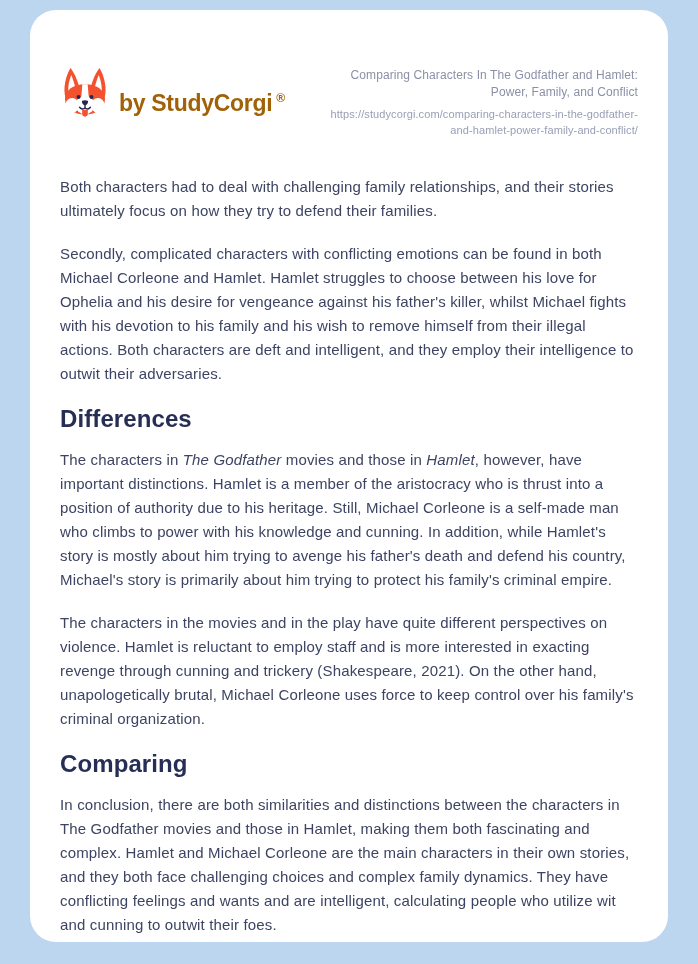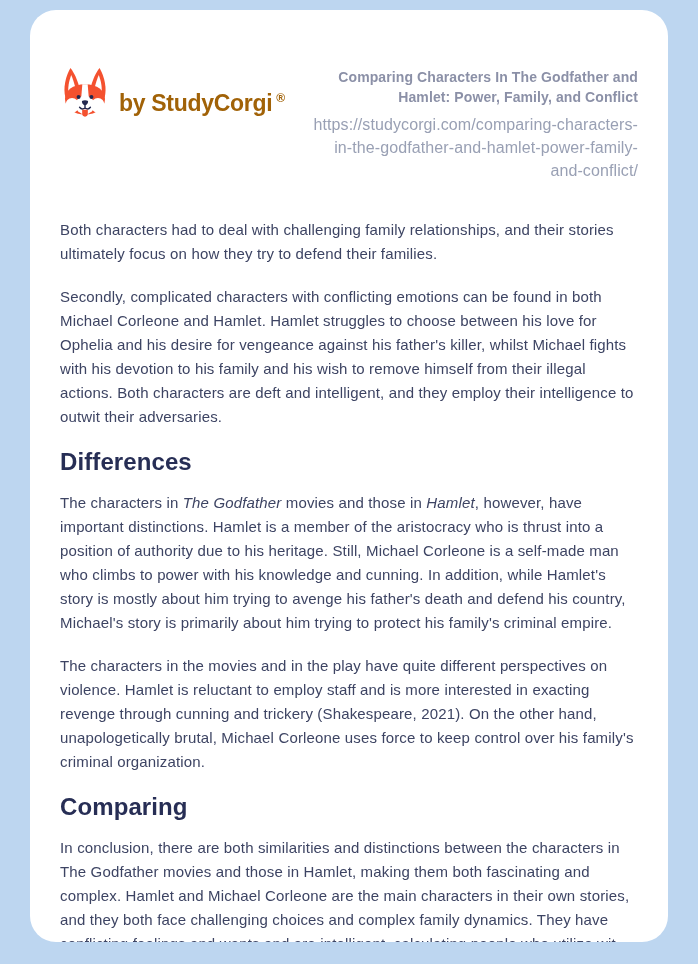--- a/index.html
+++ b/index.html
@@ -53,29 +53,29 @@
     margin-left: 4px;
     vertical-align: super;
     line-height: 0;
   }
   .doc-meta {
     max-width: 326px;
     text-align: right;
     padding-top: 1px;
   }
   .doc-title {
-    font-size: 14px;
-    font-weight: bold;
+    font-size: 12px;
+    font-weight: normal;
     color: #8b90a7;
     line-height: 1.45;
     margin-bottom: 5px;
     letter-spacing: 0.1px;
   }
   .doc-url {
-    font-size: 16px;
+    font-size: 11px;
     color: #99a0b4;
     line-height: 1.45;
     overflow-wrap: anywhere;
     letter-spacing: 0.1px;
   }
   article {
     margin-top: 36px;
     color: #3d4463;
     font-size: 15px;
     line-height: 24px;

